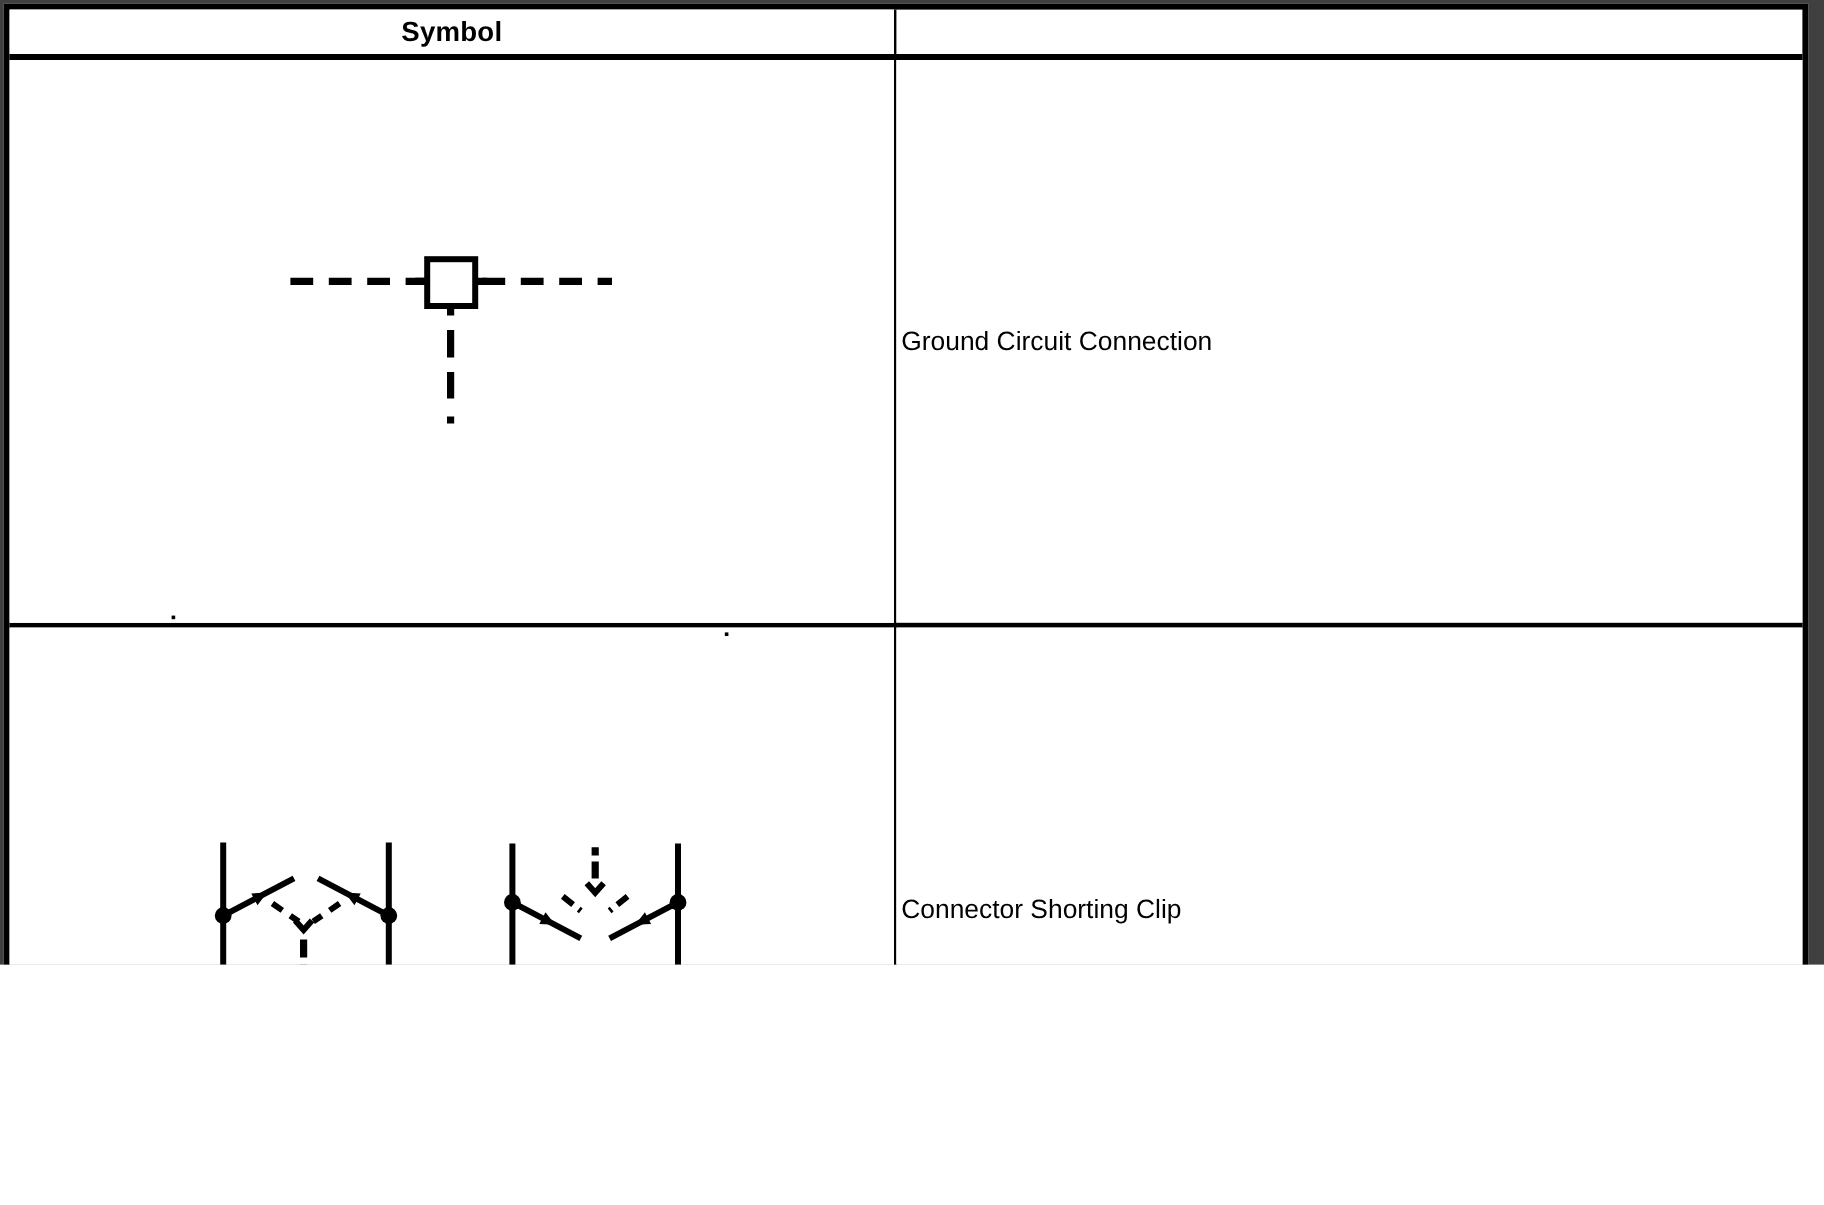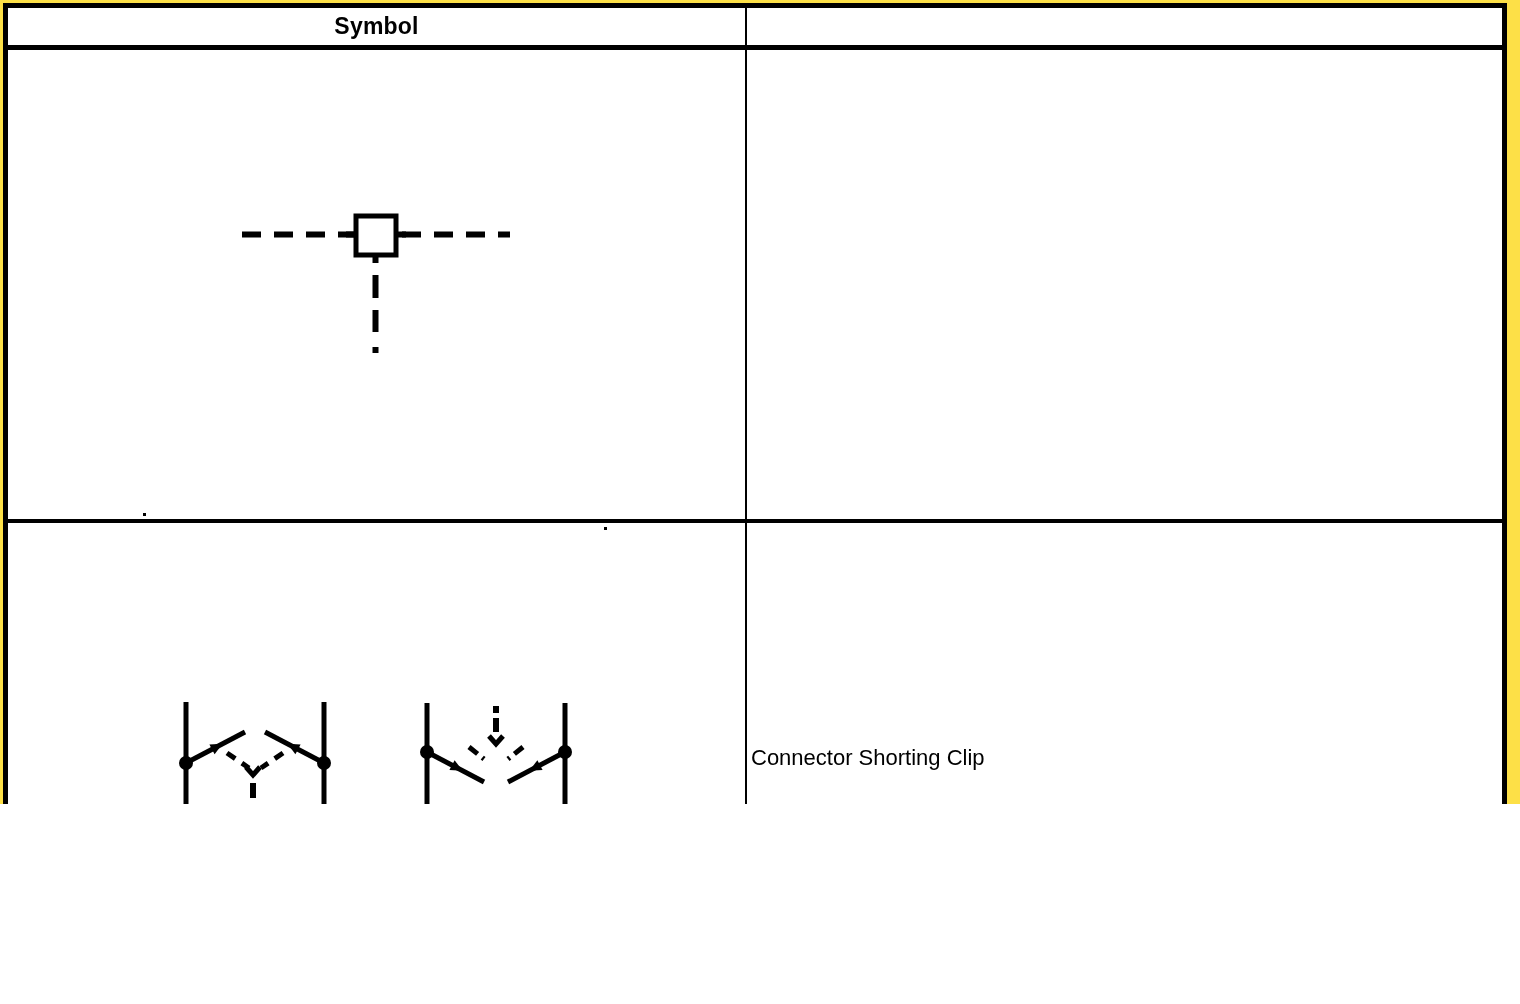--- a/index.html
+++ b/index.html
@@ -1,17 +1,17 @@
 <!DOCTYPE html>
 <html><head>
 <meta charset="utf-8">
 <style>
   html,body{margin:0;padding:0;background:#fff;}
   .page{
-    position:relative;width:1520px;height:804px;background:#fde047;
+    position:relative;width:1520px;height:804px;background:#404040;
     font-family:"Liberation Sans",sans-serif;color:#000;overflow:hidden;
   }
   .tbl{
     position:absolute;left:3px;top:3px;width:1494px;height:984px;
     border:5px solid #000;
     display:grid;
     grid-template-columns:737px 2px 755px;
     grid-template-rows:37px 5px 469px 4px 469px;
     background:#fff;
   }
@@ -65,20 +65,23 @@
         <rect x="122" y="10" width="40" height="39" fill="#ffffff" stroke="#000" stroke-width="5"></rect>
 
         <line x1="112" y1="28.5" x2="123" y2="28.5" stroke="#000" stroke-width="6"></line>
         <line x1="161" y1="28.5" x2="172" y2="28.5" stroke="#000" stroke-width="6"></line>
         <line x1="141.5" y1="47" x2="141.5" y2="57" stroke="#000" stroke-width="6"></line>
 
         <line x1="141.5" y1="69" x2="141.5" y2="147" stroke="#000" stroke-width="6" stroke-dasharray="23 12 22 15 7 200"></line>
       </svg>
     </div>
 
+    <div class="desc cell desc1">
+      <span>Ground Circuit Connection</span>
+    </div>
 
     <div class="hdiv2"></div>
 
     <div class="cell sym2">
       <svg class="symsvg svg-clip" width="420" height="130" viewBox="0 0 420 130">
 
         <g>
           <line x1="21" y1="7" x2="21" y2="122" stroke="#000" stroke-width="5"></line>
           <line x1="159" y1="7" x2="159" y2="122" stroke="#000" stroke-width="5"></line>
           <circle cx="21" cy="68" r="7" fill="#000"></circle>

